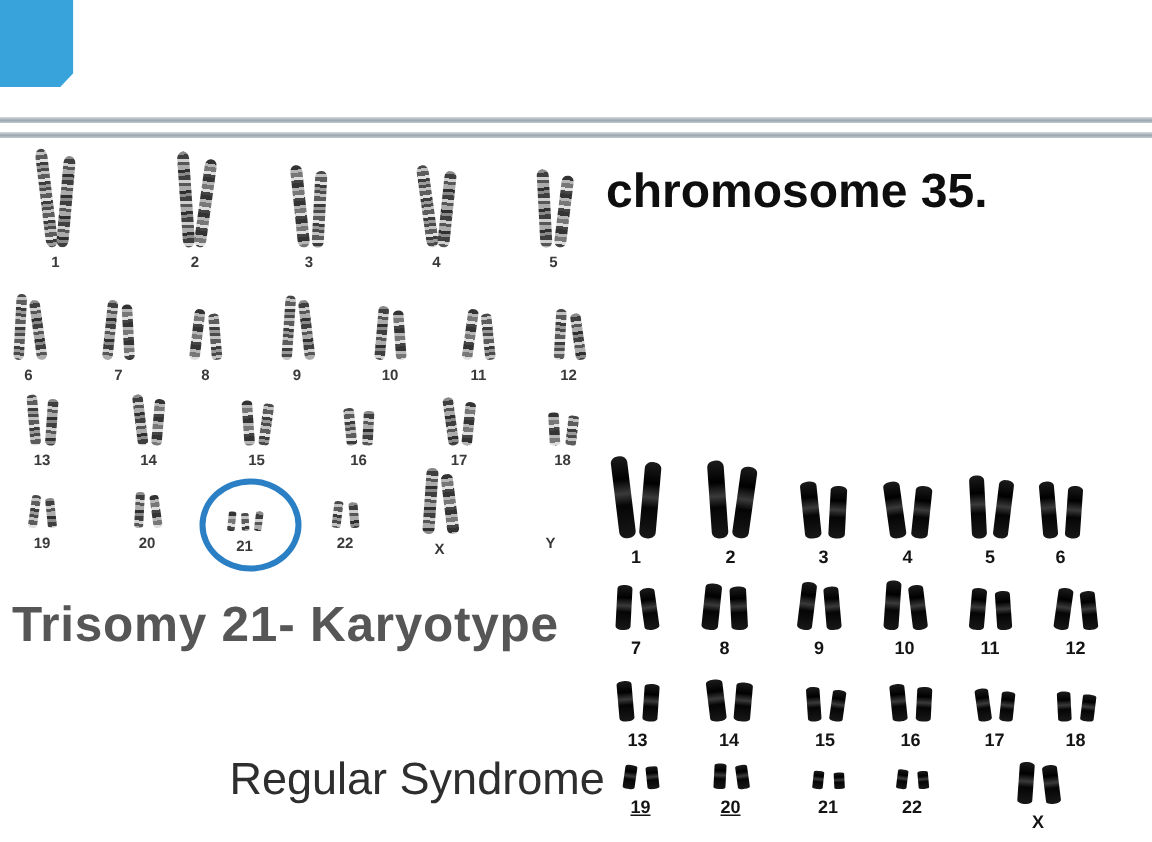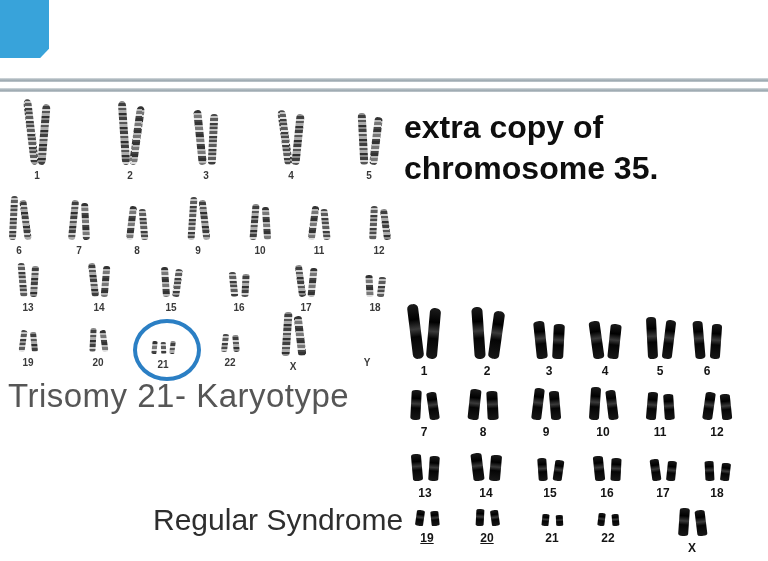--- a/index.html
+++ b/index.html
@@ -24,22 +24,22 @@
   .rule{position:absolute;left:0;width:768px;height:4px;
     background:linear-gradient(180deg,#d7dde0 0%,#9aa7ae 55%,#c2cacf 100%);}
   .rule.r1{top:78px;}
   .rule.r2{top:88px;}
 
   
   .main-text{position:absolute;left:404px;top:107px;width:360px;
     font-size:32px;line-height:41px;font-weight:bold;color:#0e0e0e;}
 
   
-  .caption-trisomy{position:absolute;left:8px;top:377px;
-    font-size:33px;font-weight:400;color:#565656;letter-spacing:0.5px;}
+  .caption-trisomy{position:absolute;left:8px;top:397px;
+    font-size:33px;font-weight:700;color:#565656;letter-spacing:0.5px;}
   .caption-regular{position:absolute;left:153px;top:503px;
     font-size:30px;font-weight:400;color:#2e2e2e;}
 
   
   .karyotype{position:absolute;}
   #trisomy-figure{left:0;top:95px;width:398px;height:285px;}
   #regular-figure{left:403px;top:292px;width:365px;height:269px;}
 
   .k-label{position:absolute;width:40px;text-align:center;font-weight:bold;}
   #trisomy-figure .k-label{font-size:10px;color:#3a3a3a;}
@@ -187,21 +187,20 @@
       <div class="k-label" style="left: 273px; top: 266px;">X</div>
       <div class="pair" style="left: 282.5px; top: 217px; width: 21px; height: 44px; gap: 5px;">
         <div class="chrom band-b" style="width: 8px; height: 44px; transform: rotate(4deg);"></div>
         <div class="chrom band-c" style="width: 8px; height: 40px; transform: rotate(-7deg);"></div>
       </div>
       <div class="k-label" style="left: 347px; top: 262px;">Y</div>
       <div class="highlight" style="left: 133px; top: 224px; width: 60px; height: 54px; border-color: rgb(43, 127, 196);"></div>
     </div>
 
   <div class="main-text">
-    <div>extra copy of</div>
     <div>chromosome 35.</div>
   </div>
 
   <div class="caption-trisomy">Trisomy 21- Karyotype</div>
 
   <div class="karyotype" id="regular-figure">
       <div class="k-label" style="left: 1px; top: 72px;">1</div>
       <div class="pair" style="left: 6.5px; top: 12px; width: 29px; height: 55px; gap: 7px;">
         <div class="chrom" style="width: 11px; height: 55px; transform: rotate(-7deg);"></div>
         <div class="chrom" style="width: 11px; height: 51px; transform: rotate(5deg);"></div>

